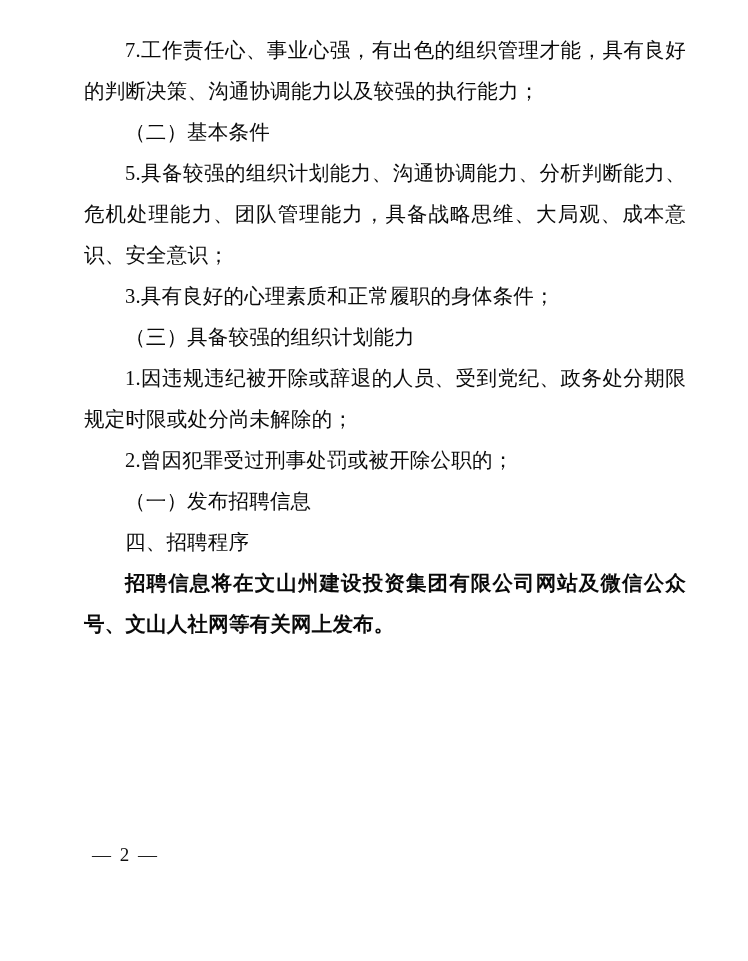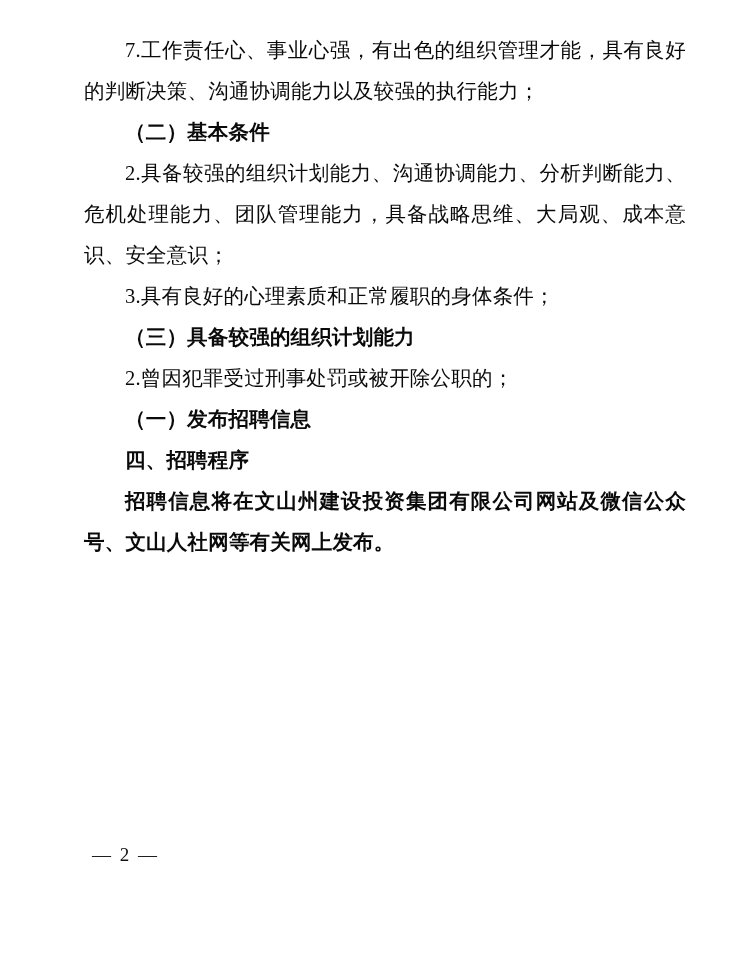--- a/index.html
+++ b/index.html
@@ -29,21 +29,21 @@
   p {
     margin: 0;
     text-align: justify;
     text-justify: inter-ideograph;
     letter-spacing: 0.2px;
   }
   .indent {
     text-indent: 2em;
   }
   .heading {
-    font-weight: bold;
+    font-weight: normal;
     text-indent: 2em;
   }
   .bold-run {
     font-weight: bold;
   }
   .footer {
     position: absolute;
     left: 0;
     right: 0;
     bottom: 26px;
@@ -55,23 +55,24 @@
   }
 </style>
 </head>
 <body>
 
 <div class="page">
   <div class="doc-body">
 
     <p class="indent">7.工作责任心、事业心强，有出色的组织管理才能，具有良好的判断决策、沟通协调能力以及较强的执行能力；</p>
     <p class="heading">（二）基本条件</p>
-    <p class="indent">2.具备较强的组织计划能力、沟通协调能力、分析判断能力、危机处理能力、团队管理能力，具备战略思维、大局观、成本意识、安全意识；</p>
+    <p class="indent">5.具备较强的组织计划能力、沟通协调能力、分析判断能力、危机处理能力、团队管理能力，具备战略思维、大局观、成本意识、安全意识；</p>
     <p class="indent">3.具有良好的心理素质和正常履职的身体条件；</p>
     <p class="heading">（三）具备较强的组织计划能力</p>
+    <p class="indent">1.因违规违纪被开除或辞退的人员、受到党纪、政务处分期限规定时限或处分尚未解除的；</p>
     <p class="indent">2.曾因犯罪受过刑事处罚或被开除公职的；</p>
     <p class="heading">（一）发布招聘信息</p>
     <p class="heading">四、招聘程序</p>
     <p class="indent bold-run">招聘信息将在文山州建设投资集团有限公司网站及微信公众号、文山人社网等有关网上发布。</p>
 
   </div>
 
   <div class="footer">— 2 —</div>
 </div>
 

